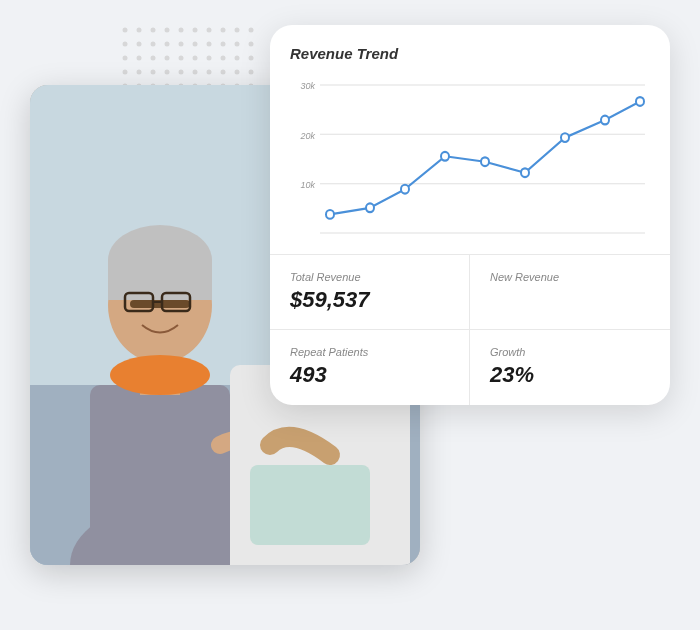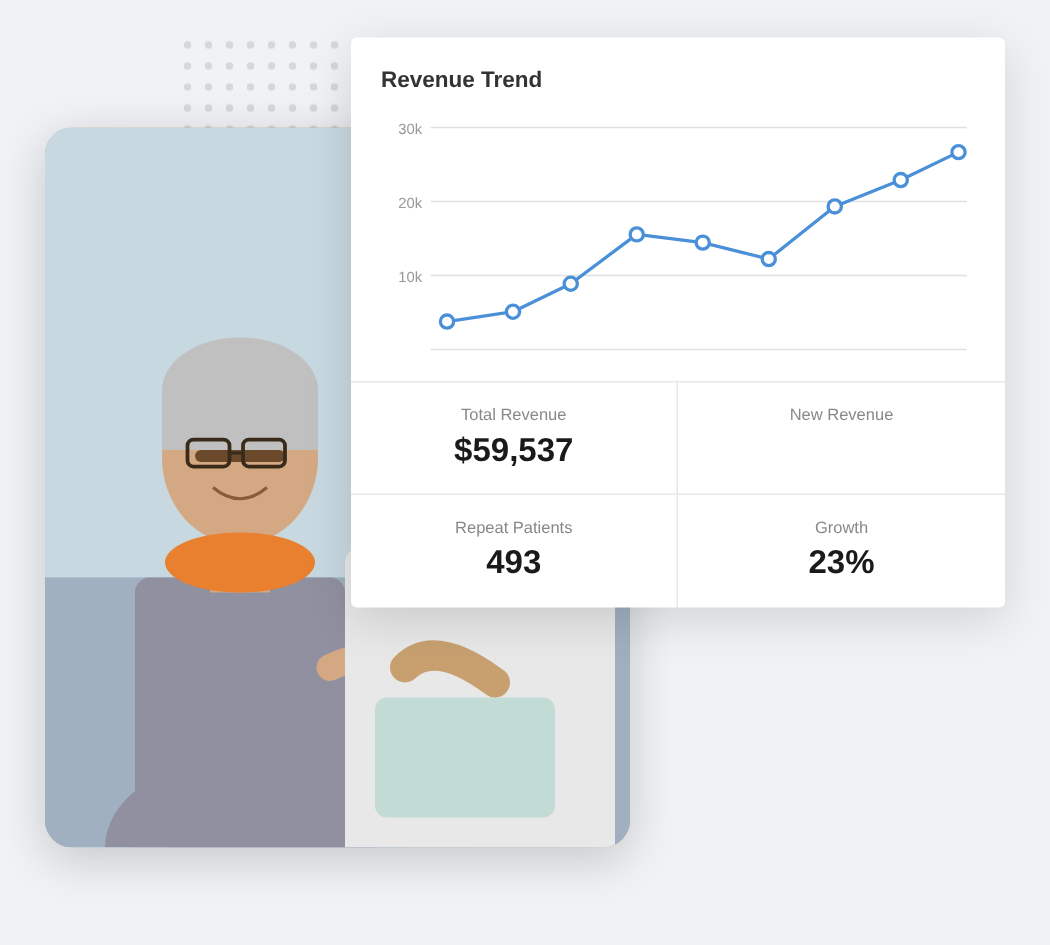--- a/index.html
+++ b/index.html
@@ -55,27 +55,28 @@
     .dot-pattern svg {
       width: 100%;
       height: 100%;
     }
 
     
     .dashboard-card {
       position: absolute;
       top: 0;
       right: 0;
-      width: 436px;
+      width: 400px;
       height: 380px;
       background: #ffffff;
-      border-radius: 4px;
+      border-radius: 22px;
       box-shadow: 0 8px 32px rgba(0,0,0,0.13);
       z-index: 2;
       overflow: hidden;
+      font-style: italic;
     }
 
     .chart-area {
       padding: 20px 20px 10px 20px;
       border-bottom: 1px solid #e8e8e8;
     }
 
     .chart-title {
       font-size: 15px;
       font-weight: 600;
@@ -97,21 +98,20 @@
     .stats-grid {
       display: grid;
       grid-template-columns: 1fr 1fr;
       gap: 0;
     }
 
     .stat-cell {
       padding: 16px 20px;
       border-right: 1px solid #e8e8e8;
       border-bottom: 1px solid #e8e8e8;
-      text-align: center;
     }
 
     .stat-cell:nth-child(2),
     .stat-cell:nth-child(4) {
       border-right: none;
     }
 
     .stat-cell:nth-child(3),
     .stat-cell:nth-child(4) {
       border-bottom: none;

